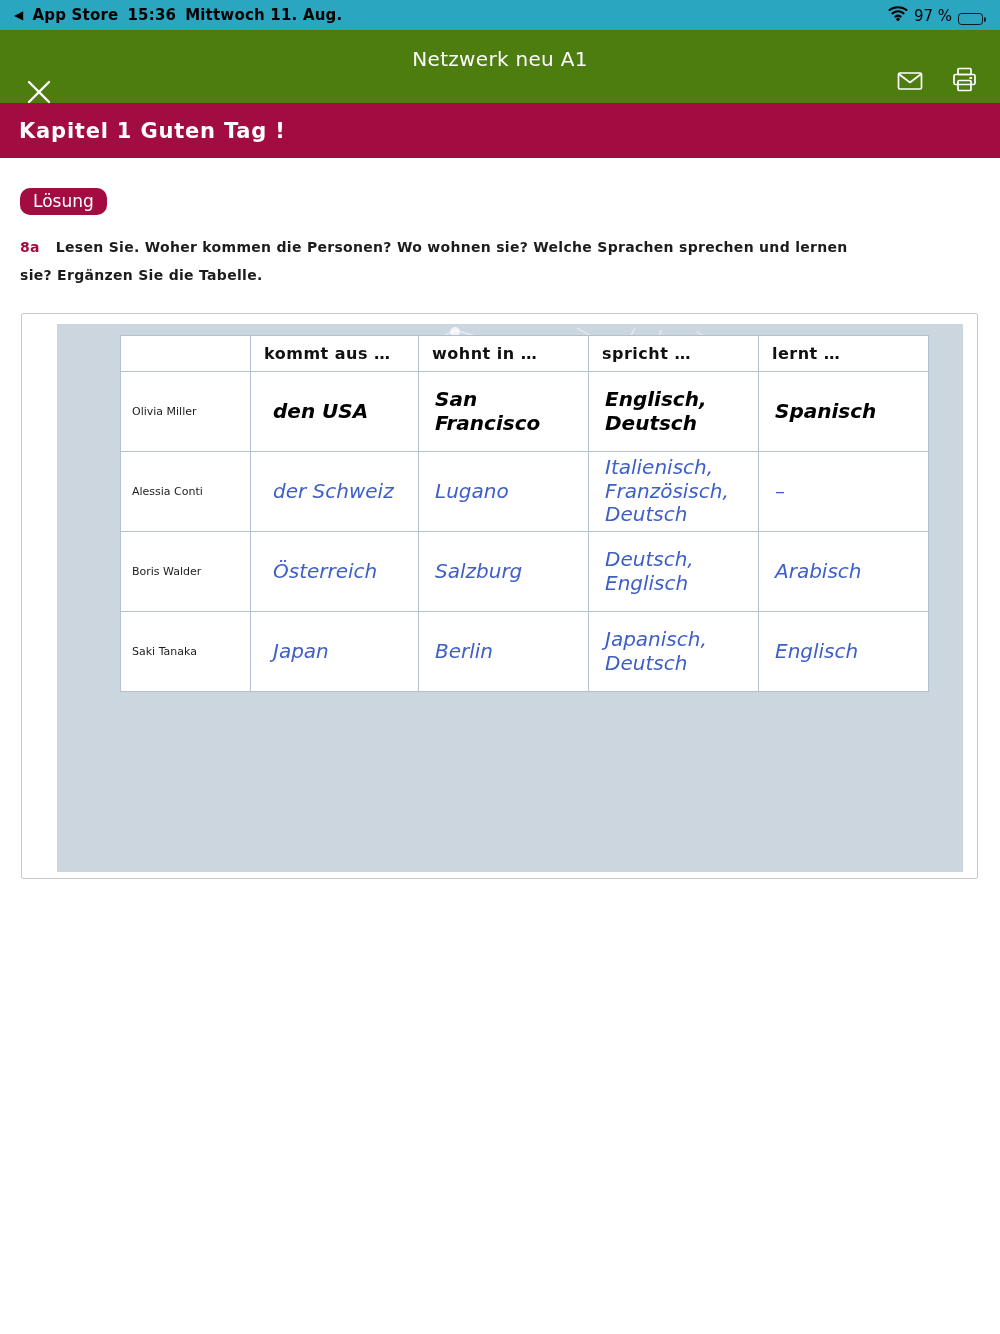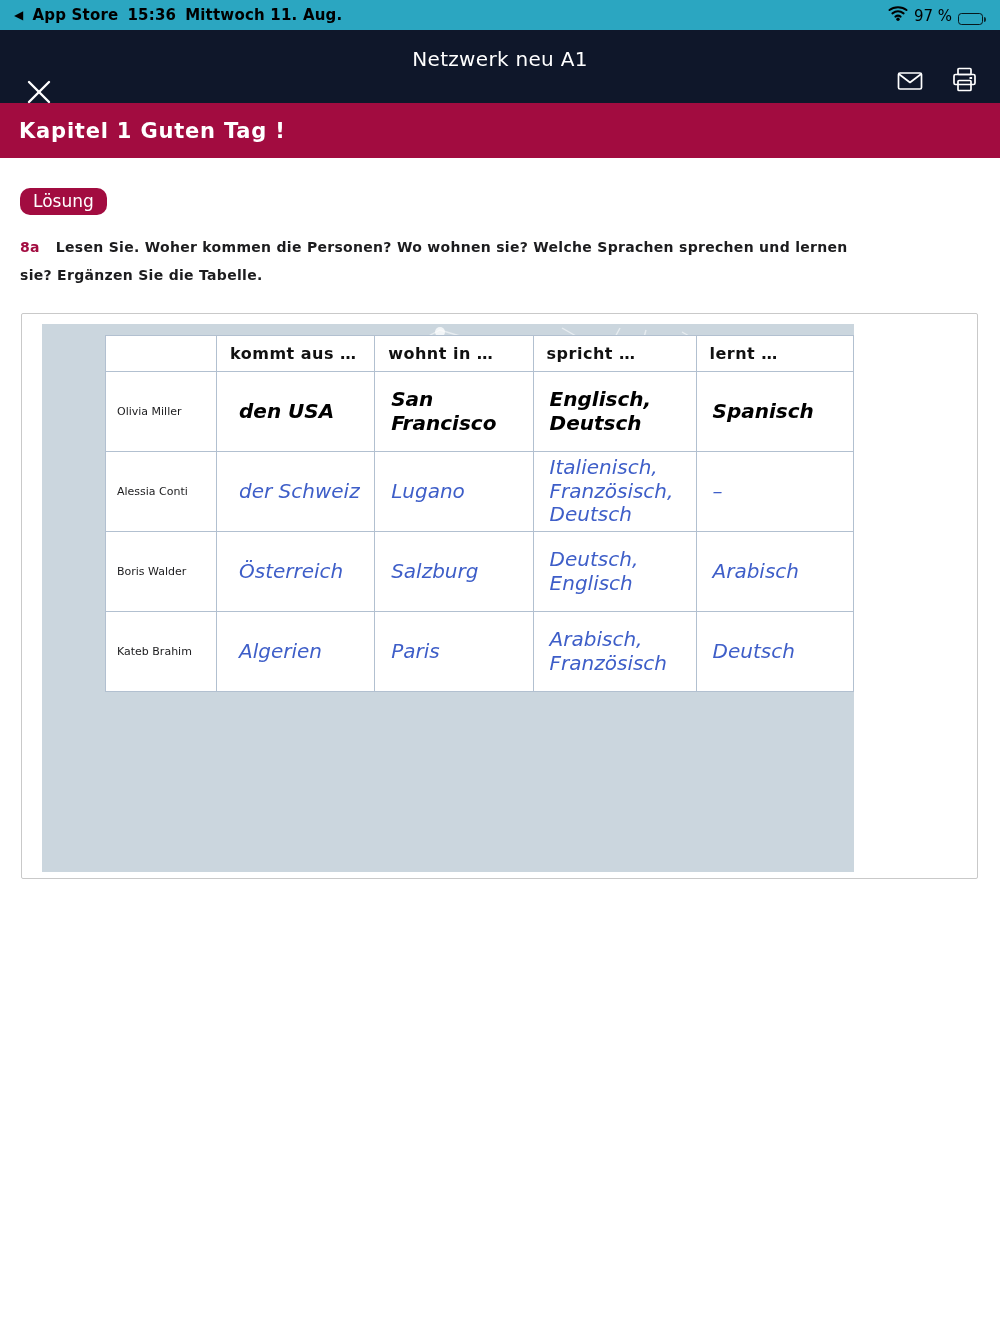--- a/index.html
+++ b/index.html
@@ -11,42 +11,42 @@
                 justify-content:space-between; padding:0 14px; color:#000; }
   .status-left { display:flex; align-items:center; gap:9px; font-size:15px; font-weight:700; letter-spacing:.2px; }
   .back-glyph { font-size:12px; }
   .status-right { display:flex; align-items:flex-end; gap:6px; font-size:15px; font-weight:400; }
   .battery-shell { width:25px; height:12px; border:1px solid rgba(0,0,0,.85); border-radius:3.5px;
                    padding:1px; display:inline-block; }
   .battery-fill { height:100%; width:93%; background:#000; border-radius:2px; }
   .battery-nub { width:2px; height:5px; background:rgba(0,0,0,.75); border-radius:0 2px 2px 0; margin-left:1px; }
 
   
-  .nav-bar { position:relative; height:73px; background:#0f172a; }
+  .nav-bar { position:relative; height:73px; background:#4d7c0f; }
   .nav-title { position:absolute; left:0; right:0; top:17px; text-align:center;
                color:#fff; font-size:20px; font-weight:400; letter-spacing:.3px; }
   .close-btn { position:absolute; left:25px; top:48px; width:28px; height:28px; cursor:pointer; }
   .mail-btn { position:absolute; right:77px; top:40px; width:26px; height:22px; cursor:pointer; }
   .print-btn { position:absolute; right:22px; top:36px; width:27px; height:28px; cursor:pointer; }
 
   
   .chapter-bar { height:55px; background:#A20C40; display:flex; align-items:center; padding-left:19px; }
   .chapter-title { color:#fff; font-size:21px; font-weight:700; letter-spacing:.8px; }
 
   
   .solution-badge { display:inline-block; margin:30px 0 0 20px; background:#A20C40; color:#fff;
                     font-size:17px; font-weight:500; padding:3px 13px 4px; border-radius:10px; }
   .instructions { margin:18px 28px 0 20px; font-size:14px; font-weight:700; color:#1c1c1e;
                   line-height:28px; letter-spacing:.3px; white-space:pre-line; }
   .exercise-no { color:#A20C40; font-weight:700; margin-right:16px; }
 
   
   .sheet-box { position:relative; margin:24px 21px 0 21px; width:957px; height:566px;
                background:#fff; border:1px solid #c9c9c9; border-radius:2px; }
-  .sheet-panel { position:absolute; left:20px; top:10px; width:812px; height:548px; background:#CBD6DE; }
+  .sheet-panel { position:absolute; left:35px; top:10px; width:906px; height:548px; background:#CBD6DE; }
   .panel-deco { position:absolute; left:0; top:0; pointer-events:none; }
 
   table.answers { position:absolute; left:63px; top:11px; border-collapse:collapse;
                   background:#fff; table-layout:fixed; }
   table.answers th, table.answers td { border:1px solid #B2C0D0; text-align:left; vertical-align:middle; }
   table.answers th { height:36px; font-size:16px; font-weight:700; color:#111; padding-left:13px; letter-spacing:.5px; }
   table.answers td { height:80px; }
   td.name-cell { font-size:11px; color:#1c1c1e; padding-left:11px; font-weight:400; }
   td.hand-cell { padding-left:16px; font-size:20px; white-space:pre-line; line-height:1.18;
                  font-style:italic; font-family:"DejaVu Sans","Liberation Sans",sans-serif; }
@@ -181,26 +181,26 @@
       </tr>
       <tr class="ink-b">
         <td class="name-cell">Boris Walder</td>
         <td class="hand-cell hand-kommt">Österreich</td>
         <td class="hand-cell">Salzburg</td>
         <td class="hand-cell">Deutsch,
 Englisch</td>
         <td class="hand-cell">Arabisch</td>
       </tr>
       <tr class="ink-b">
-        <td class="name-cell">Kateb Brahim</td>
-        <td class="hand-cell hand-kommt">Algerien</td>
-        <td class="hand-cell">Paris</td>
-        <td class="hand-cell">Arabisch,
-Französisch</td>
-        <td class="hand-cell">Deutsch</td>
+        <td class="name-cell">Saki Tanaka</td>
+        <td class="hand-cell hand-kommt">Japan</td>
+        <td class="hand-cell">Berlin</td>
+        <td class="hand-cell">Japanisch,
+Deutsch</td>
+        <td class="hand-cell">Englisch</td>
       </tr>
     </tbody>
       </table>
   </div>
 </div>
 
 
 
 
 </body></html>

